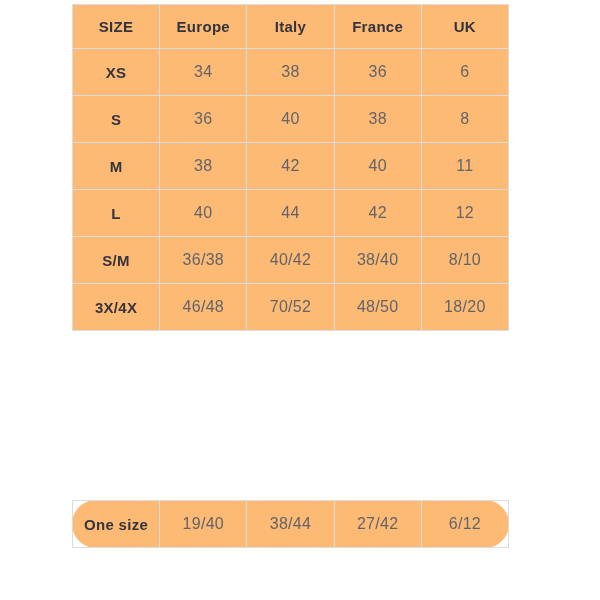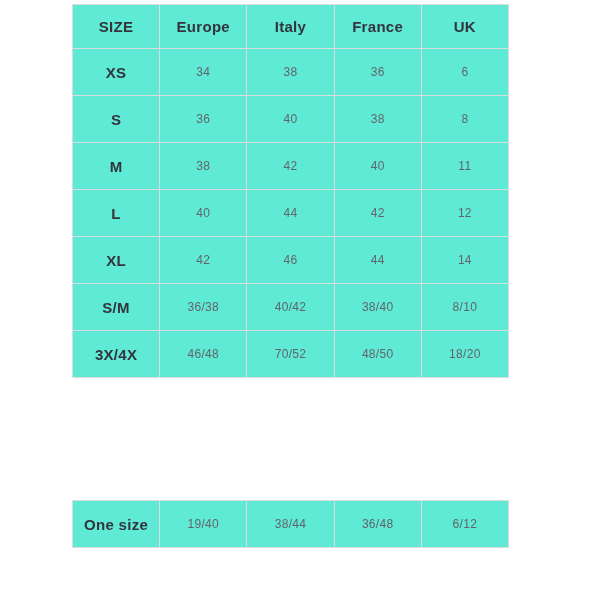--- a/index.html
+++ b/index.html
@@ -10,44 +10,44 @@
     position: relative;
     font-family: "Liberation Sans", "DejaVu Sans", sans-serif;
     overflow: hidden;
   }
   table.size-table {
     border-collapse: collapse;
     table-layout: fixed;
     position: absolute;
     left: 72px;
     width: 437px;
-    background: #5eead4;
+    background: #fdba74;
   }
   table.size-table.main { top: 4px; }
-  table.size-table.special { top: 500px; }
+  table.size-table.special { top: 500px; border-radius: 28px; }
   .size-table th, .size-table td {
     border: 1px solid #dcdcdc;
     text-align: center;
     vertical-align: middle;
     padding: 0;
     overflow: hidden;
     white-space: nowrap;
   }
   .size-table thead tr { height: 44px; }
   .size-table.main tbody tr { height: 47px; }
   .size-table.special tbody tr { height: 47px; }
   .size-table thead th,
   .size-table tbody th {
     font-size: 15px;
     font-weight: bold;
     color: #34343d;
     letter-spacing: 0.3px;
   }
   .size-table td {
-    font-size: 12px;
+    font-size: 16px;
     font-weight: normal;
     color: #63646a;
     letter-spacing: 0.3px;
   }
 </style>
 </head>
 <body>
 
 <div>
 
@@ -84,27 +84,20 @@
           <td>11</td>
         </tr>
         <tr>
           <th>L</th>
           <td>40</td>
           <td>44</td>
           <td>42</td>
           <td>12</td>
         </tr>
         <tr>
-          <th>XL</th>
-          <td>42</td>
-          <td>46</td>
-          <td>44</td>
-          <td>14</td>
-        </tr>
-        <tr>
           <th>S/M</th>
           <td>36/38</td>
           <td>40/42</td>
           <td>38/40</td>
           <td>8/10</td>
         </tr>
         <tr>
           <th>3X/4X</th>
           <td>46/48</td>
           <td>70/52</td>
@@ -113,19 +106,19 @@
         </tr>
       </tbody>
   </table>
 
   <table class="size-table special">
     <tbody>
         <tr>
           <th>One size</th>
           <td>19/40</td>
           <td>38/44</td>
-          <td>36/48</td>
+          <td>27/42</td>
           <td>6/12</td>
         </tr>
       </tbody>
   </table>
 
 </div>
 
 </body></html>

